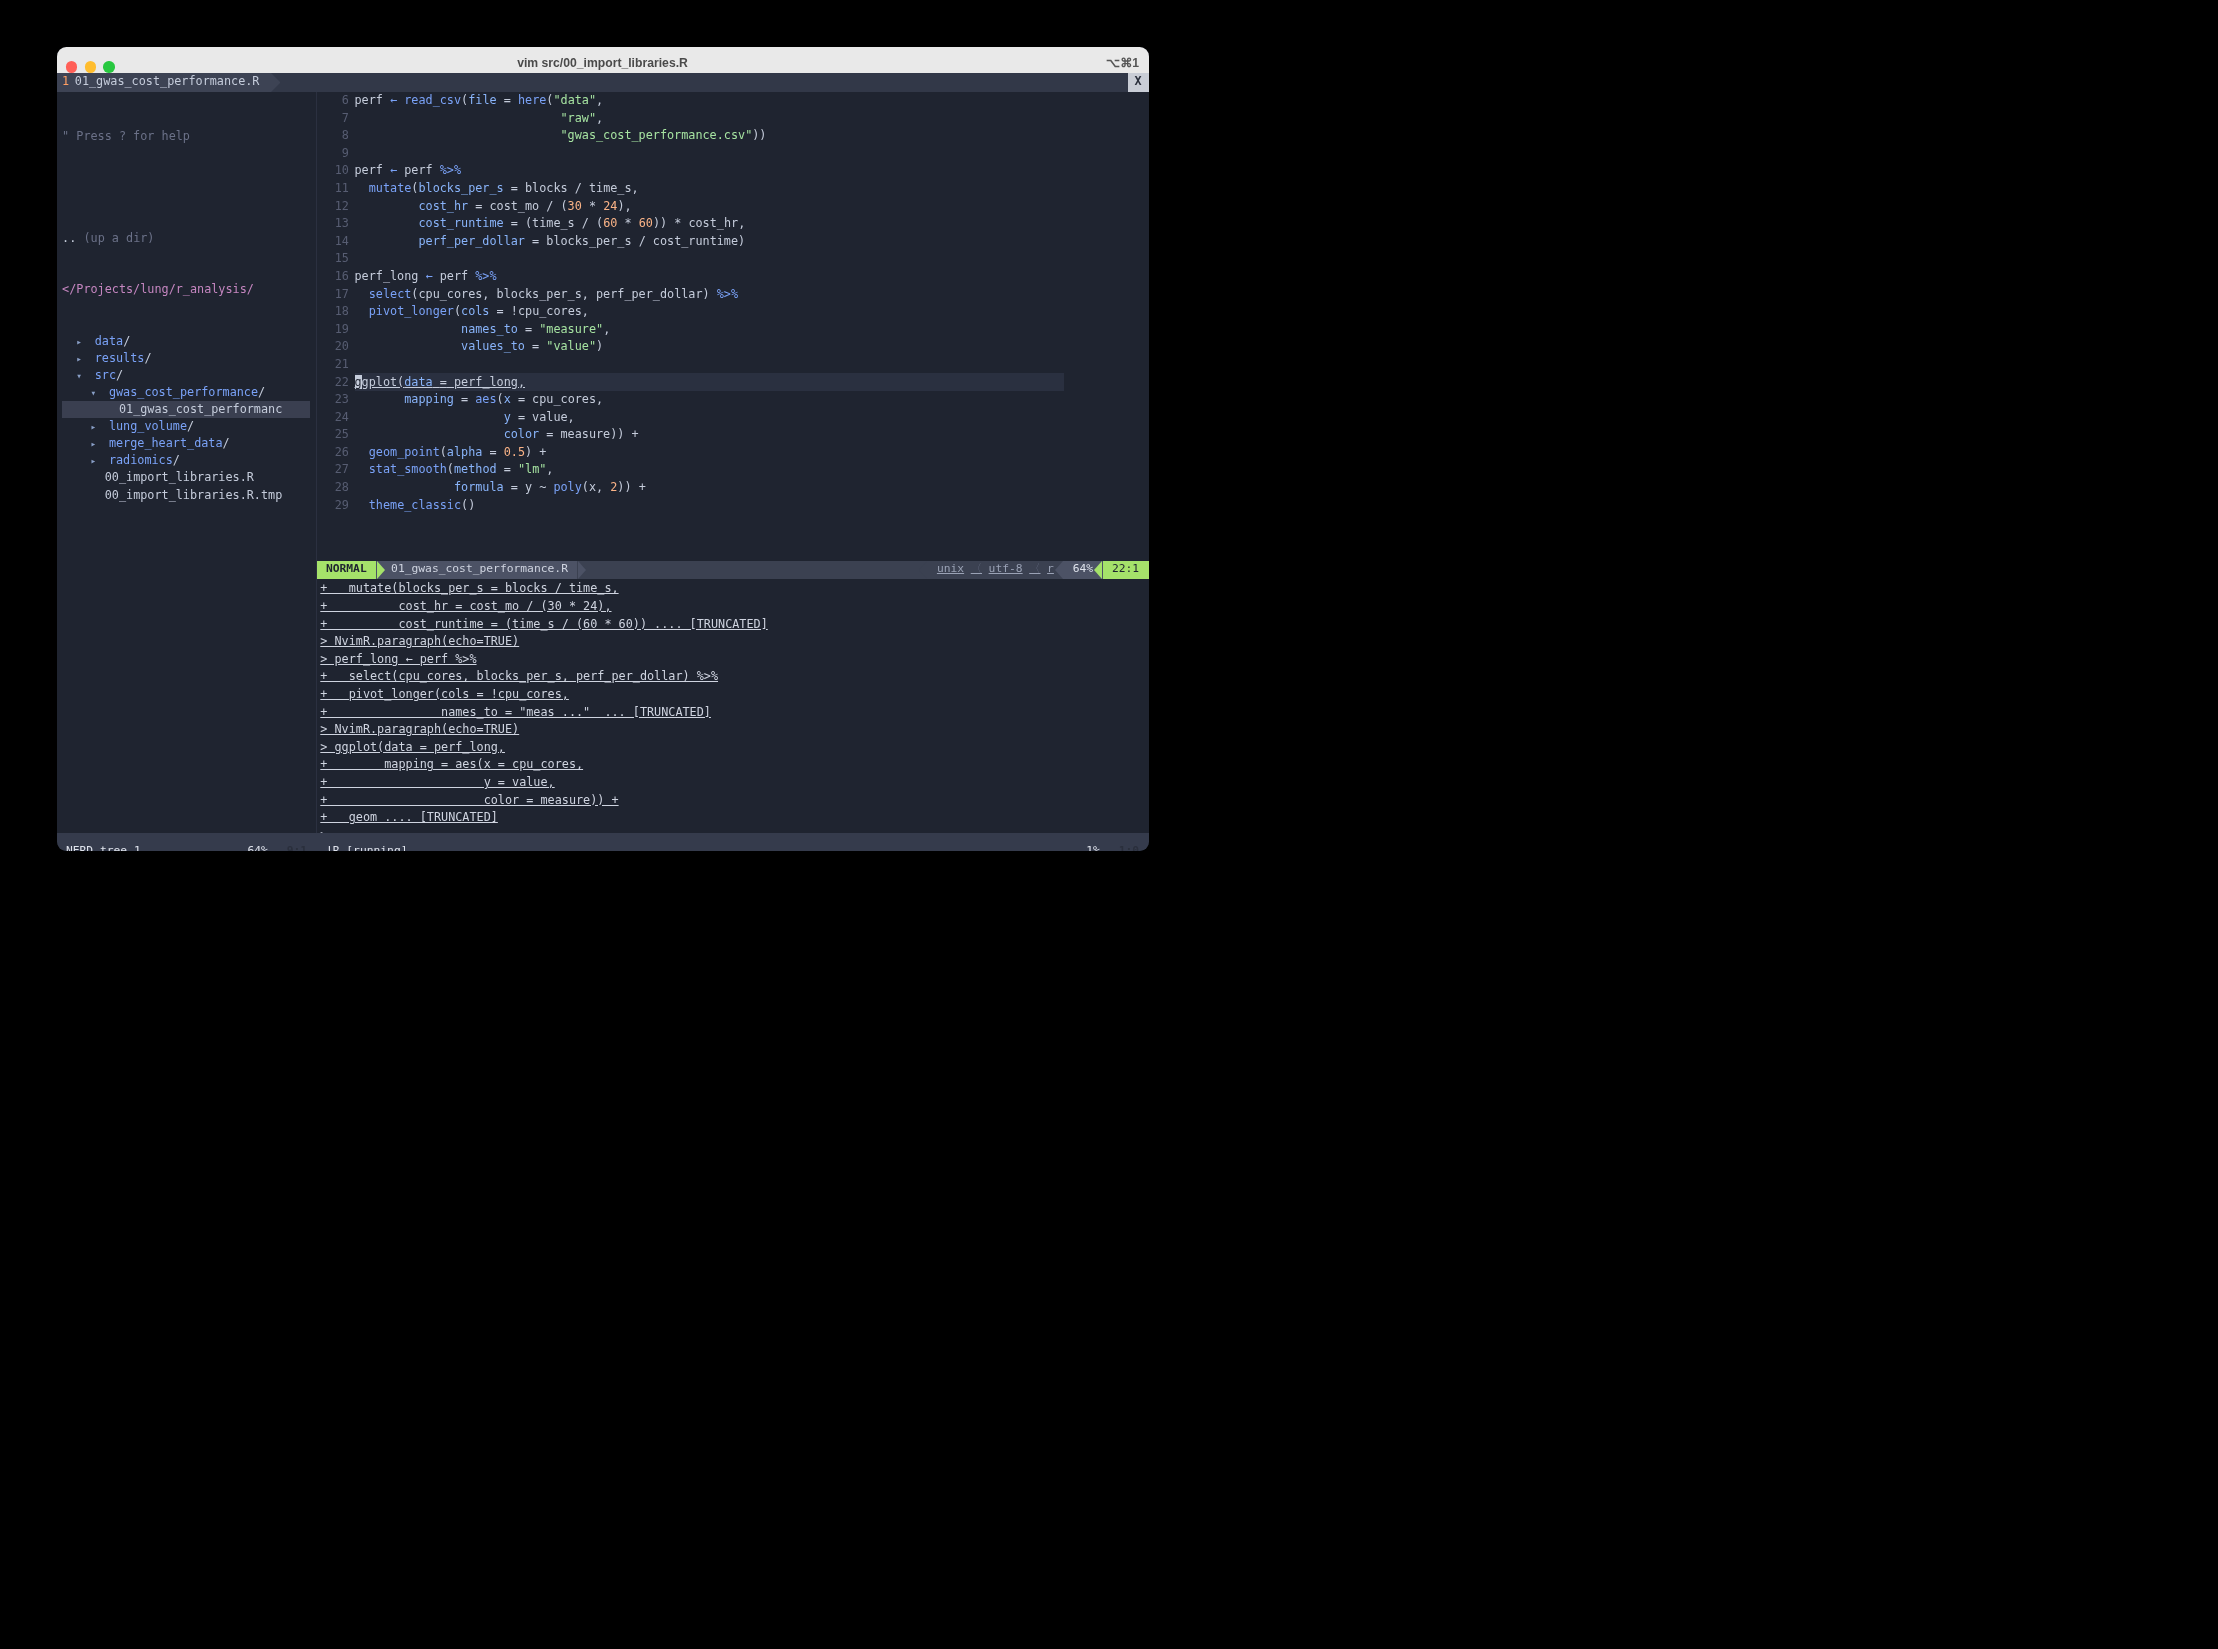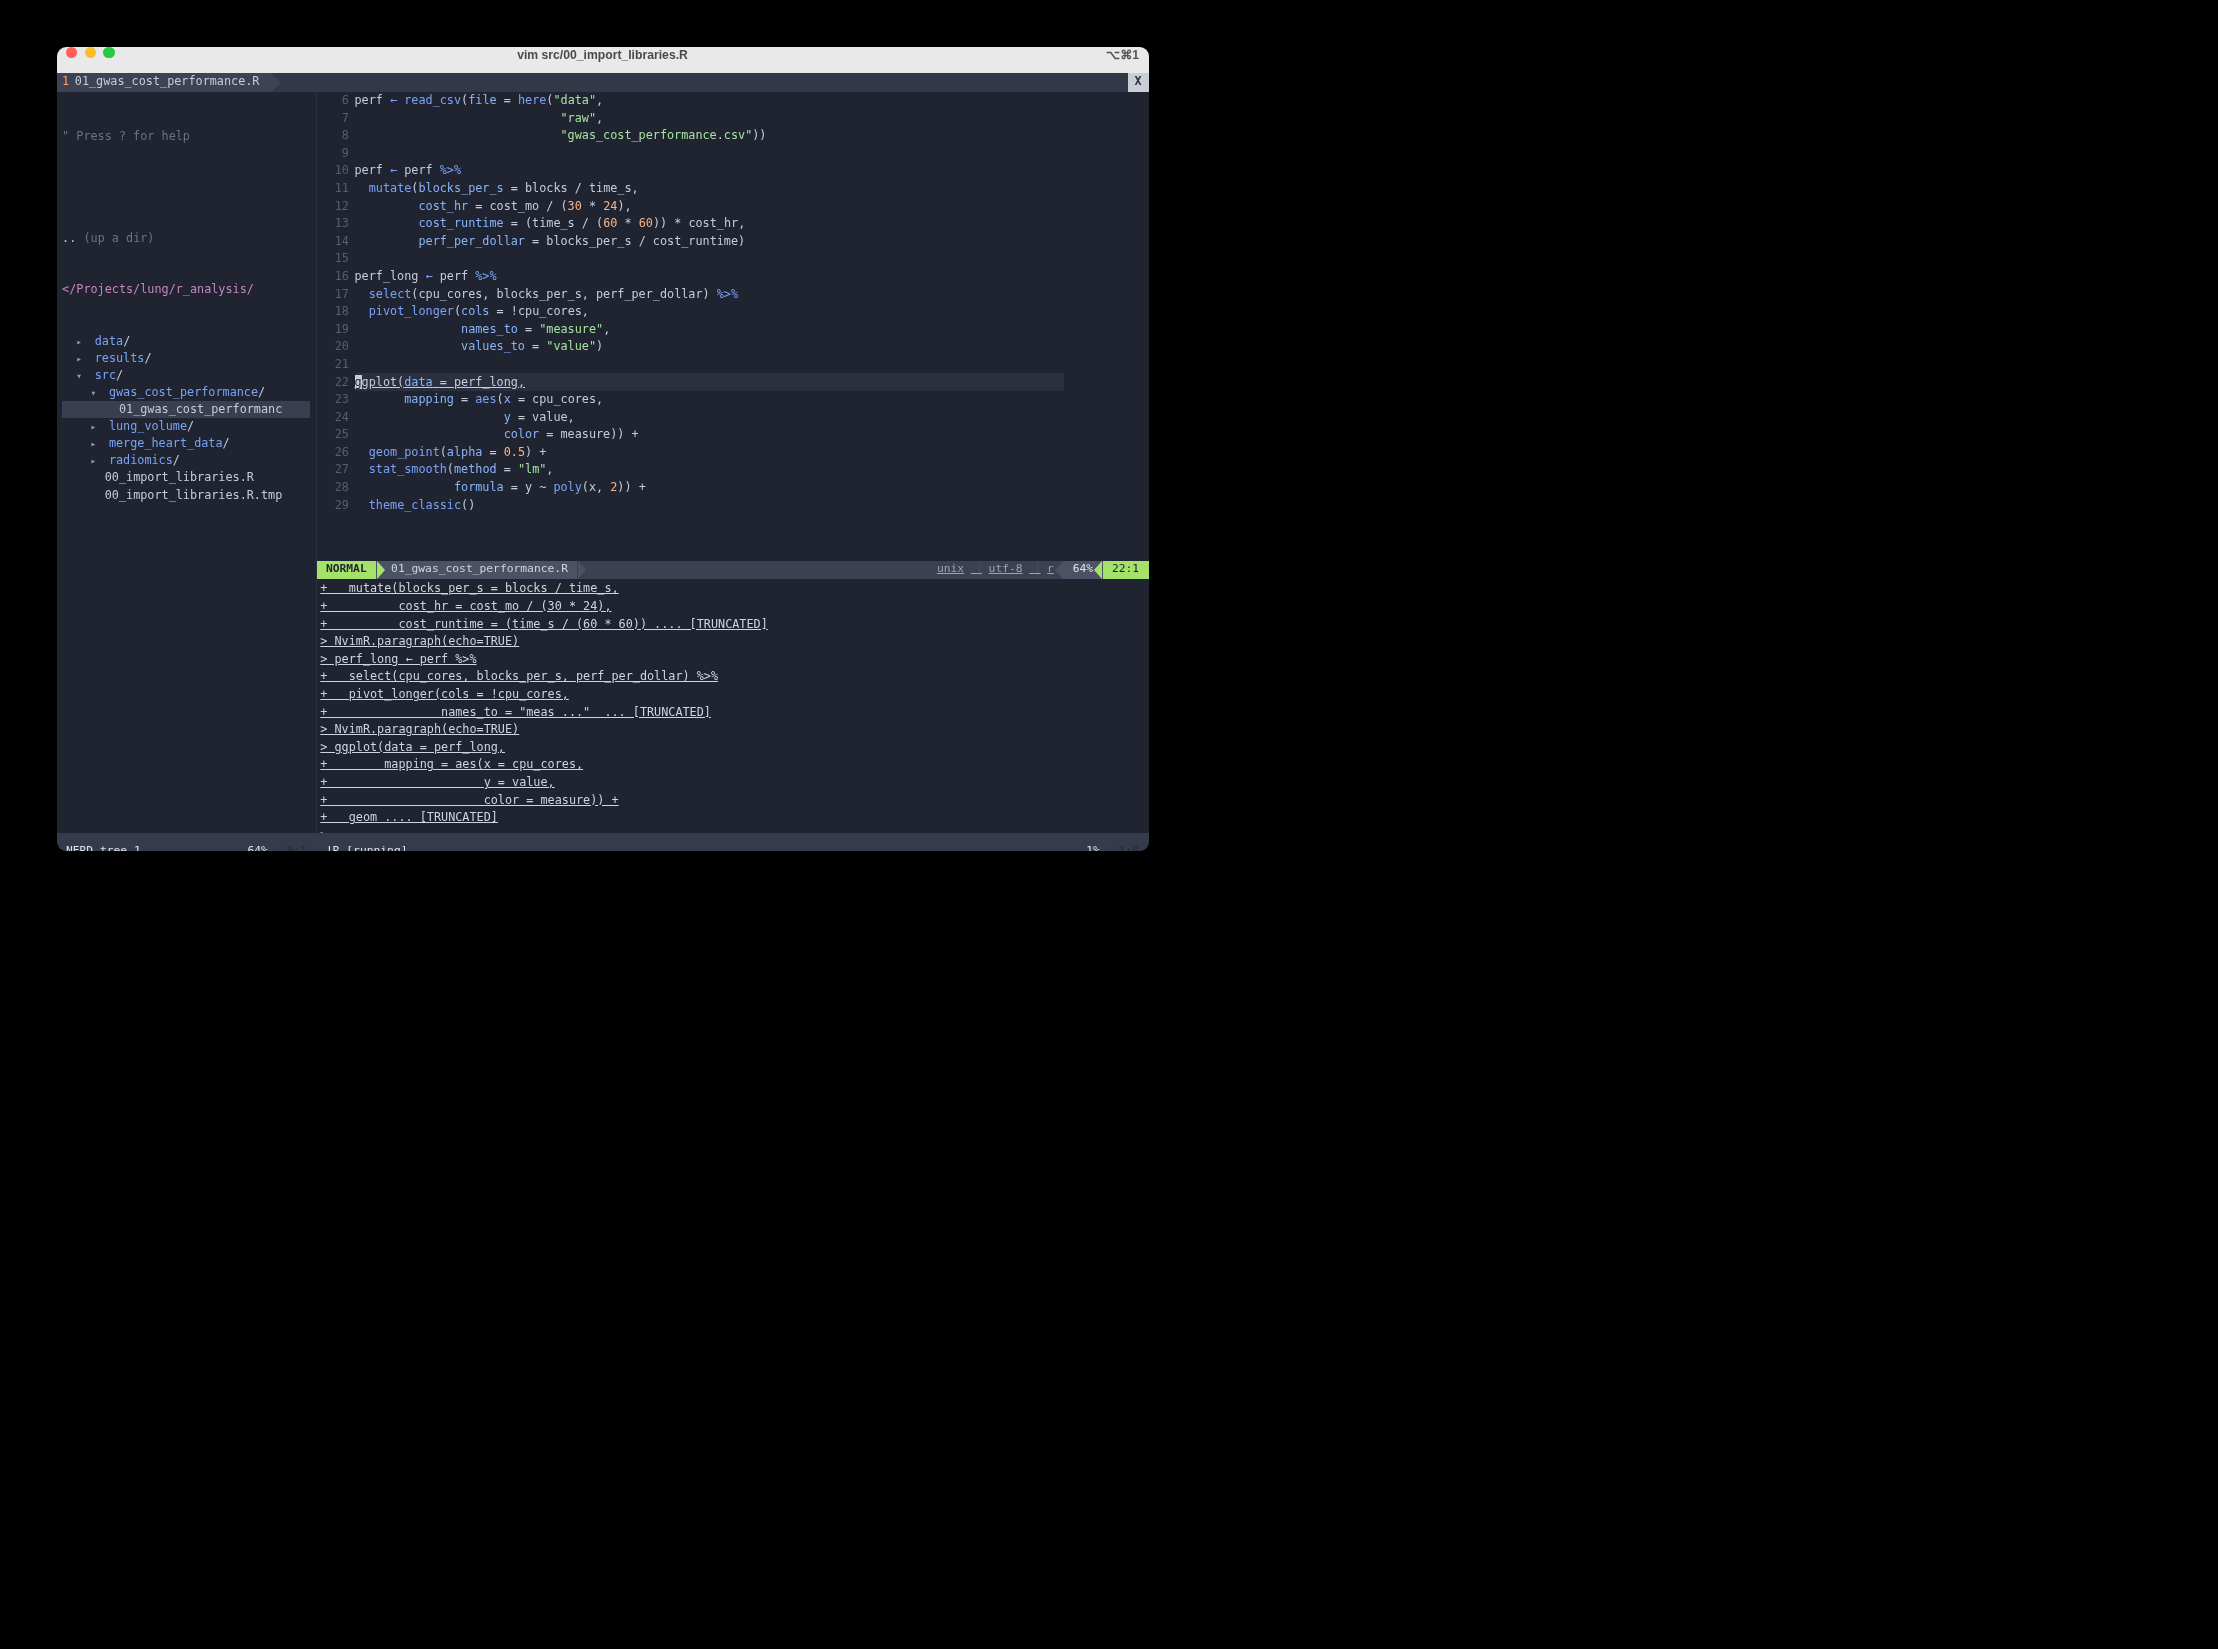--- a/index.html
+++ b/index.html
@@ -19,21 +19,21 @@
     background: #1f2430;
     border-radius: 9.4px;
     overflow: hidden;
     box-shadow: 0 19px 56px rgba(0,0,0,.6);
   }
   
   .titlebar {
     height: 26px;
     background: #e9e9e9;
     display: flex;
-    align-items: flex-start;
+    align-items: flex-end;
     position: relative;
     padding: 0 9.4px;
   }
   .traffic { display: flex; gap: 7.5px; }
   .dot { width: 11.3px; height: 11.3px; border-radius: 50%; }
   .dot.red { background:#ff5f57; } .dot.yel{background:#ffbd2e;} .dot.grn{background:#28c840;}
   .title { position:absolute; left:0; right:0; text-align:center; font-size:12.2px; color:#4a4a4a; font-weight:600; font-family:-apple-system,sans-serif;}
   .title-right { margin-left:auto; color:#555; font-size:12.2px; font-family:-apple-system,sans-serif; font-weight:600;}
   
   .tabbar {

